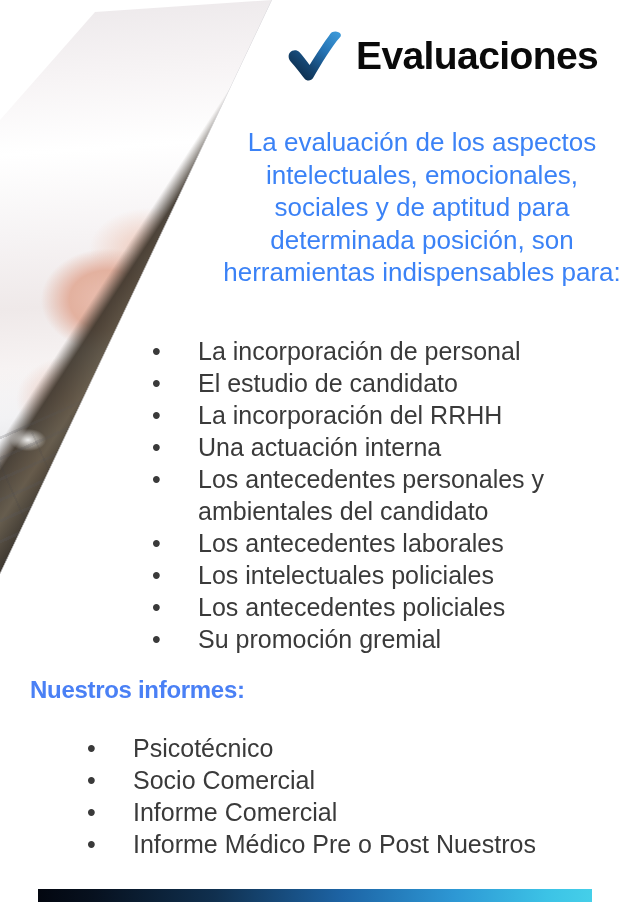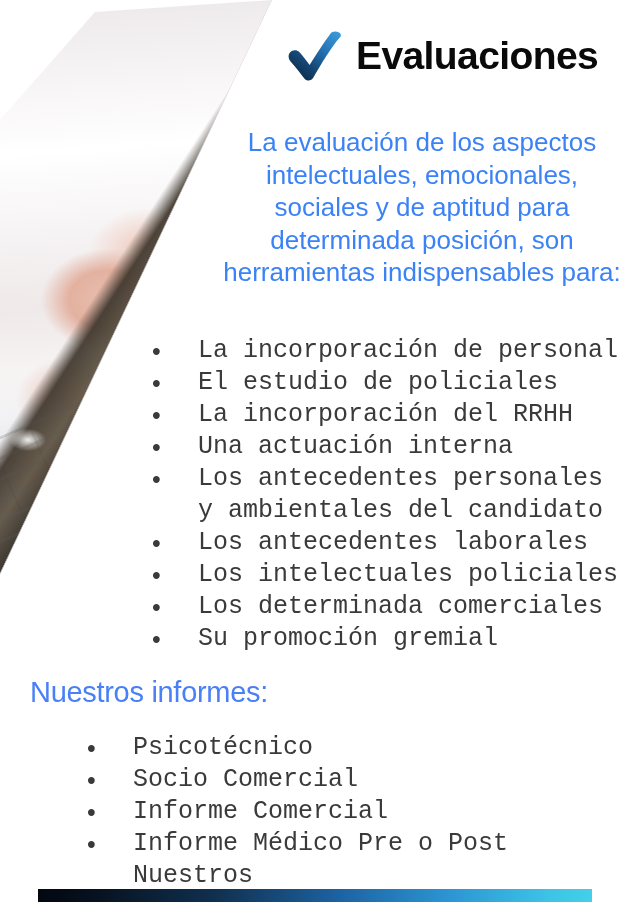--- a/index.html
+++ b/index.html
@@ -117,31 +117,31 @@
     color:#3a3a3a;
   }
   .list li .bullet{
     flex:0 0 auto;
     width:46px;
     text-align:left;
     font-size:25px;
     line-height:32px;
     color:#3a3a3a;
   }
-  .list li .txt{ flex:1 1 auto;font-family:Liberation Mono, monospace; }
+  .list li .txt{ flex:1 1 auto; }
 
   .list-main{ left:152px; top:335px; width:480px; }
   .list-reports{ left:87px; top:732px; width:545px; }
 
   
   .section-heading{
     position:absolute;
     left:30px; top:678px;
-    font-size:29px;
-    font-weight:normal;
+    font-size:24px;
+    font-weight:bold;
     color:#4a80f5;
     letter-spacing:-0.3px;
     line-height:1;
     white-space:nowrap;
   }
 
   
   .bottom-bar{
     position:absolute;
     left:38px; top:889px;
@@ -181,21 +181,21 @@
 
   <div class="intro">La evaluación de los aspectos intelectuales, emocionales, sociales y de aptitud para determinada posición, son herramientas indispensables para:</div>
 
   <ul class="list list-main">
     <li>
         <span class="bullet">•</span>
         <span class="txt">La incorporación de personal</span>
       </li>
     <li>
         <span class="bullet">•</span>
-        <span class="txt">El estudio de policiales</span>
+        <span class="txt">El estudio de candidato</span>
       </li>
     <li>
         <span class="bullet">•</span>
         <span class="txt">La incorporación del RRHH</span>
       </li>
     <li>
         <span class="bullet">•</span>
         <span class="txt">Una actuación interna</span>
       </li>
     <li>
@@ -205,21 +205,21 @@
     <li>
         <span class="bullet">•</span>
         <span class="txt">Los antecedentes laborales</span>
       </li>
     <li>
         <span class="bullet">•</span>
         <span class="txt">Los intelectuales policiales</span>
       </li>
     <li>
         <span class="bullet">•</span>
-        <span class="txt">Los determinada comerciales</span>
+        <span class="txt">Los antecedentes policiales</span>
       </li>
     <li>
         <span class="bullet">•</span>
         <span class="txt">Su promoción gremial</span>
       </li>
   </ul>
 
   <div class="section-heading">Nuestros informes:</div>
 
   <ul class="list list-reports">

